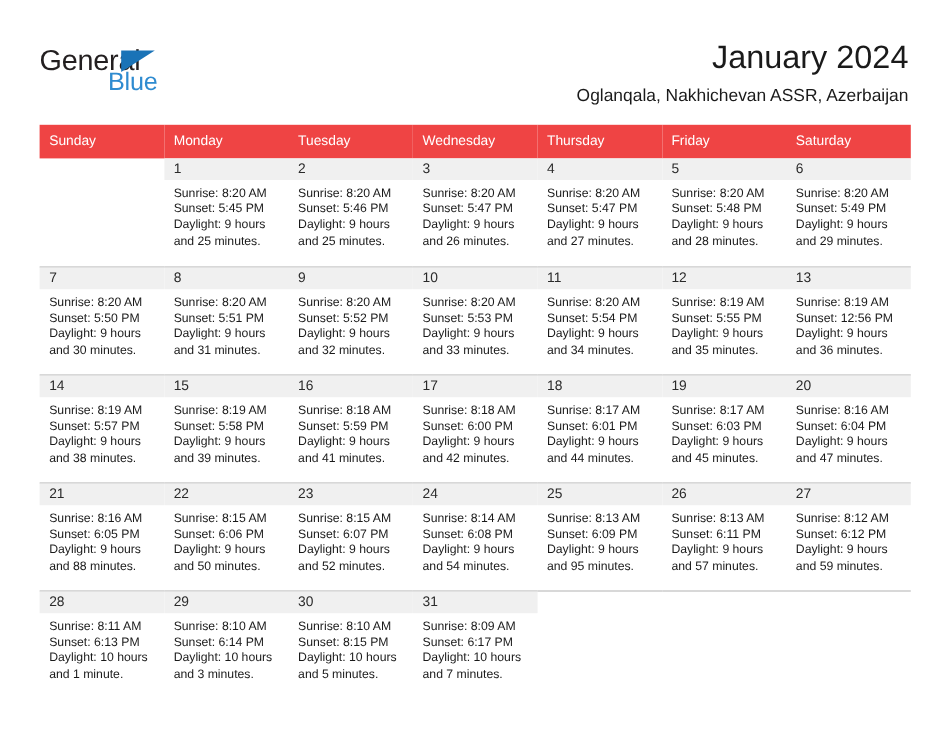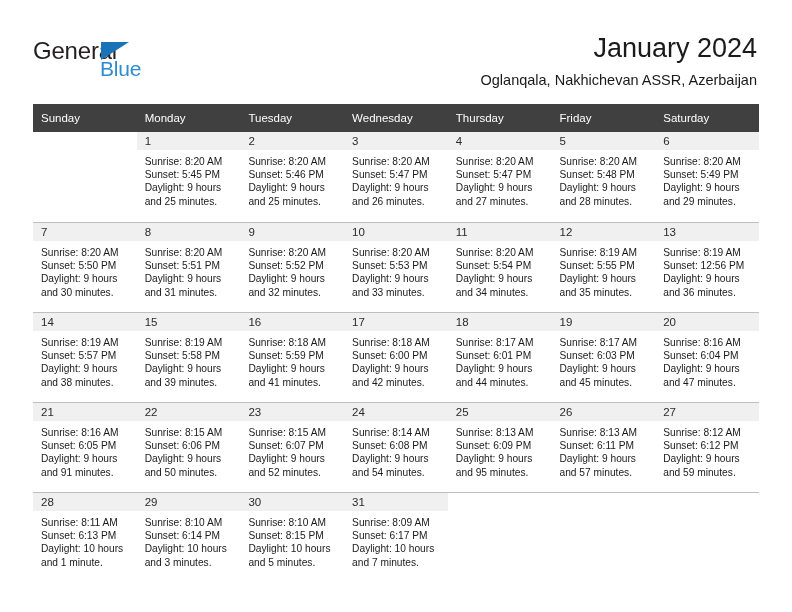--- a/index.html
+++ b/index.html
@@ -49,21 +49,21 @@
     position: absolute;
     left: 68px;
     top: 5px;
     width: 0;
     height: 0;
     border-left: 28px solid #1a73b7;
     border-bottom: 18px solid transparent;
   }
   .logo-blue {
     position: absolute;
-    left: 67px;
+    left: 57px;
     top: 20px;
     font-size: 21px;
     color: #2e8bd0;
     letter-spacing: -0.2px;
   }
 
   .title-block {
     position: absolute;
     right: 35px;
     top: 32px;
@@ -86,21 +86,21 @@
   
   .calendar {
     position: absolute;
     left: 33px;
     top: 104px;
     width: 726px;
     border-collapse: collapse;
     table-layout: fixed;
   }
   .calendar th {
-    background: #404040;
+    background: #ef4444;
     color: #ffffff;
     font-size: 11.5px;
     font-weight: normal;
     text-align: left;
     padding: 5px 0 5px 8px;
     height: 18px;
     border: none;
   }
   .calendar td {
     vertical-align: top;
@@ -407,21 +407,21 @@
           </td>
         </tr>
         <tr class="week-row">
           <td>
             <div class="cell">
               <div class="daynum-strip">21</div>
               <div class="details">
                 <div>Sunrise: 8:16 AM</div>
                 <div>Sunset: 6:05 PM</div>
                 <div>Daylight: 9 hours</div>
-                <div>and 91 minutes.</div>
+                <div>and 88 minutes.</div>
               </div>
             </div>
           </td>
           <td>
             <div class="cell">
               <div class="daynum-strip">22</div>
               <div class="details">
                 <div>Sunrise: 8:15 AM</div>
                 <div>Sunset: 6:06 PM</div>
                 <div>Daylight: 9 hours</div>

